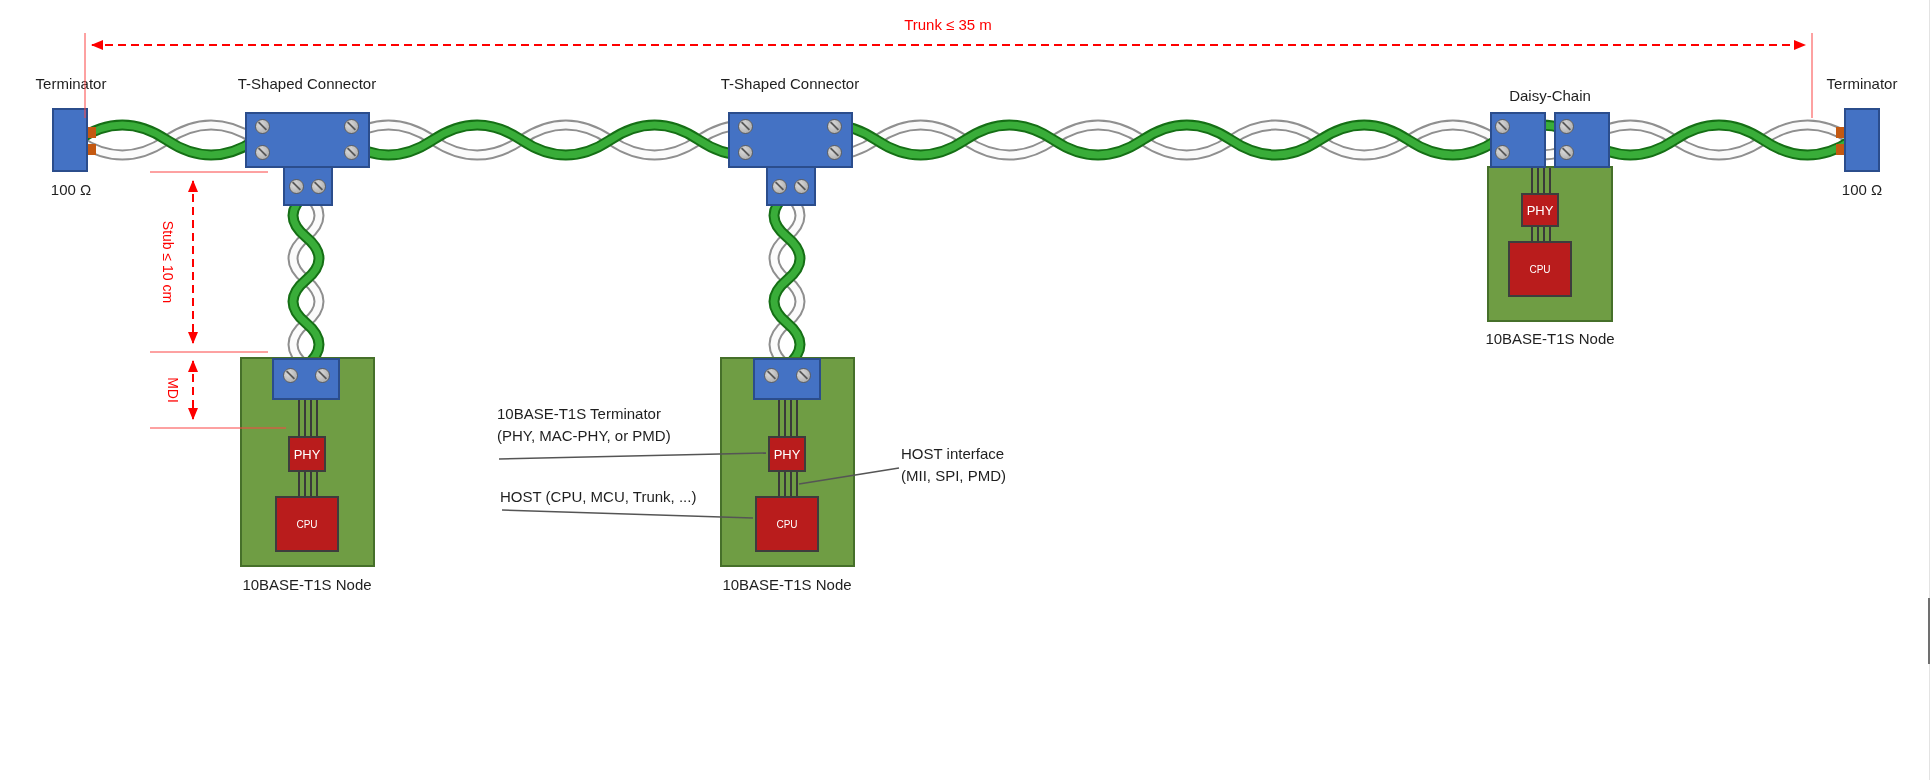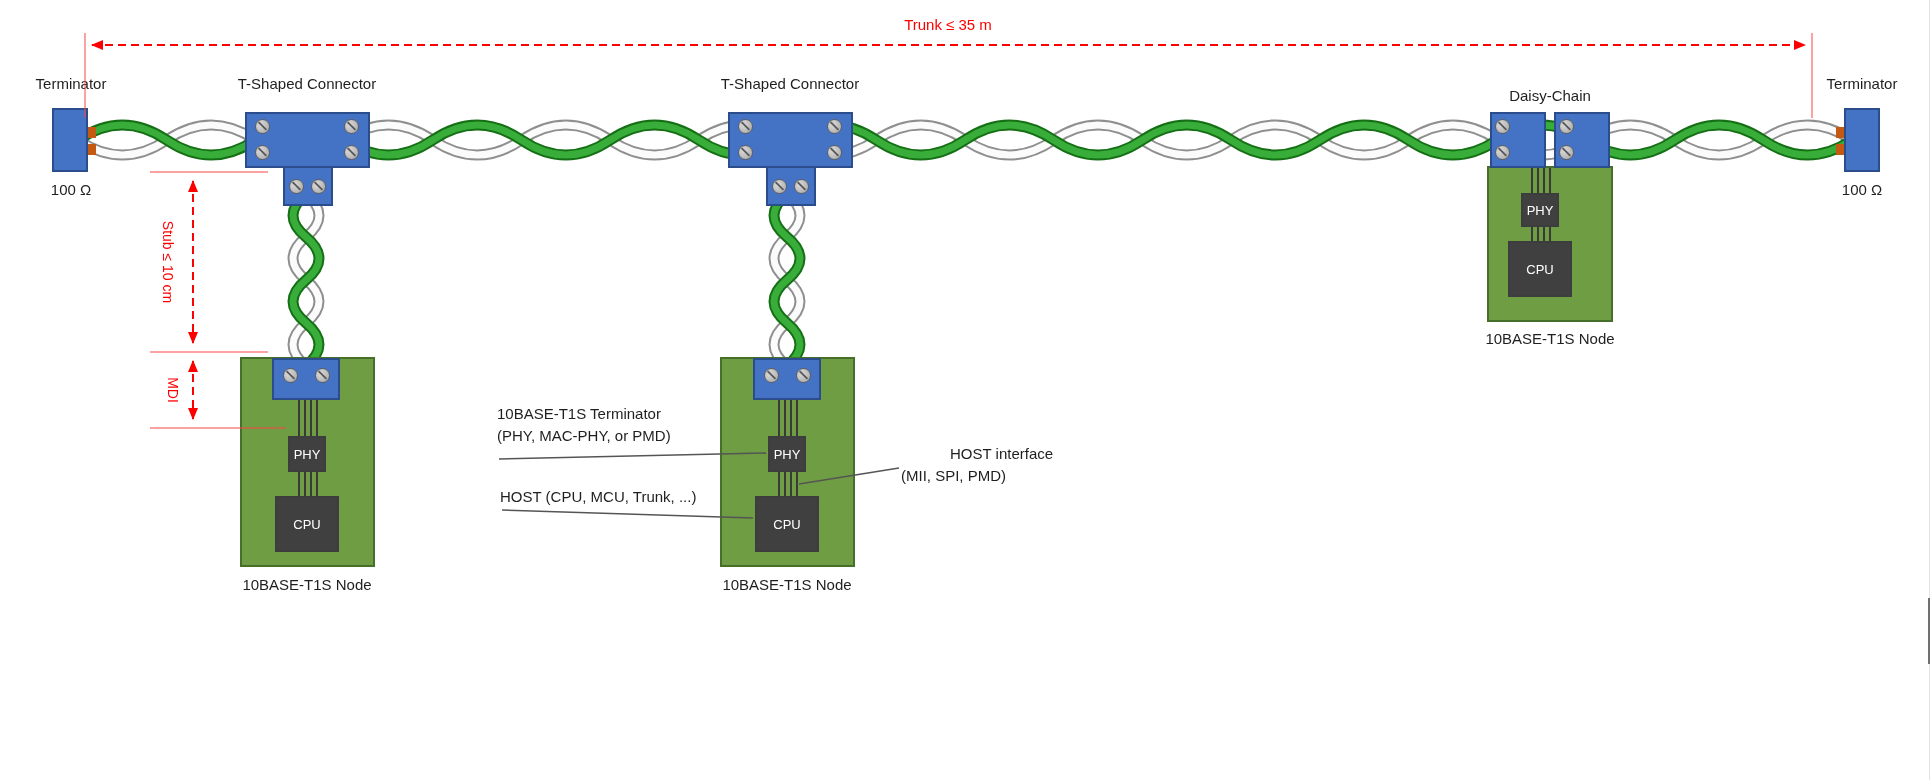--- a/index.html
+++ b/index.html
@@ -13,35 +13,35 @@
   .wire-og{fill:none;stroke:#156f15;stroke-width:11;stroke-linecap:round;}
   .wire-g {fill:none;stroke:#39ad39;stroke-width:7;stroke-linecap:round;}
   
   .red-dash{stroke:#fe0000;stroke-width:2;stroke-dasharray:8 5;fill:none;}
   .red-thin{stroke:#fb4444;stroke-width:1;}
   .callout{stroke:#555555;stroke-width:1.5;}
   .bus{stroke:#3a3a3a;stroke-width:2;}
   
   .board{position:absolute;background:#6f9d44;border:2px solid #46702a;box-sizing:border-box;}
   .conn{position:absolute;background:#4472c4;border:2px solid #2b4d8c;box-sizing:border-box;}
-  .chip{position:absolute;background:#404040;border:2px solid #3d3d3d;box-sizing:border-box;
+  .chip{position:absolute;background:#b91c1c;border:2px solid #3d3d3d;box-sizing:border-box;
         display:flex;align-items:center;justify-content:center;color:#ffffff;text-align:right;}
   .contact{position:absolute;width:8px;height:11px;background:#c45911;}
   .screw{position:absolute;width:15px;height:15px;border-radius:50%;box-sizing:border-box;
          background:radial-gradient(circle at 35% 35%, #dcdcdc, #a3a3a3);border:1px solid #5f5f5f;}
   .screw::after{content:"";position:absolute;left:1px;top:5px;width:11px;height:2px;
          background:#5a5a5a;transform:rotate(45deg);}
   
   .lbl{position:absolute;font-size:15px;color:#1f1f1f;white-space:nowrap;}
   .center{transform:translateX(-50%);}
   .red{color:#fe0000;}
   .vlabel{position:absolute;font-size:14px;color:#fe0000;white-space:nowrap;
           transform:translate(-50%,-50%) rotate(90deg);}
   .phy-t{font-size:13px;}
-  .cpu-t{font-size:13px;}
+  .cpu-t{font-size:10px;}
 </style>
 </head>
 <body>
 
 <div class="canvas">
 
   <svg class="layer under" width="1932" height="780">
     <g>
       <path class="wire-ow" d="M 78 140 q 44.35 30 88.7 0 t 88.7 0 t 88.7 0 t 88.7 0 t 88.7 0 t 88.7 0 t 88.7 0 t 88.7 0 t 88.7 0 t 88.7 0 t 88.7 0 t 88.7 0 t 88.7 0 t 88.7 0 t 88.7 0 t 88.7 0 t 88.7 0 t 88.7 0 t 88.7 0 t 88.7 0"></path>
       <path class="wire-w" d="M 78 140 q 44.35 30 88.7 0 t 88.7 0 t 88.7 0 t 88.7 0 t 88.7 0 t 88.7 0 t 88.7 0 t 88.7 0 t 88.7 0 t 88.7 0 t 88.7 0 t 88.7 0 t 88.7 0 t 88.7 0 t 88.7 0 t 88.7 0 t 88.7 0 t 88.7 0 t 88.7 0 t 88.7 0"></path>
@@ -131,21 +131,21 @@
   <div class="lbl center" style="left:1862px;top:75px">Terminator</div>
   <div class="lbl center" style="left:1862px;top:181px">100 Ω</div>
   <div class="lbl center" style="left:307px;top:576px">10BASE-T1S Node</div>
   <div class="lbl center" style="left:787px;top:576px">10BASE-T1S Node</div>
   <div class="lbl center" style="left:1550px;top:330px">10BASE-T1S Node</div>
   <div class="vlabel" style="left:168px;top:262px">Stub ≤ 10 cm</div>
   <div class="vlabel" style="left:173px;top:390px">MDI</div>
   <div class="lbl" style="left:497px;top:405px">10BASE-T1S Terminator</div>
   <div class="lbl" style="left:497px;top:427px">(PHY, MAC-PHY, or PMD)</div>
   <div class="lbl" style="left:500px;top:488px">HOST (CPU, MCU, Trunk, ...)</div>
-  <div class="lbl" style="left:950px;top:445px">HOST interface</div>
+  <div class="lbl" style="left:901px;top:445px">HOST interface</div>
   <div class="lbl" style="left:901px;top:467px">(MII, SPI, PMD)</div>
 
   <svg class="layer over" width="1932" height="780">
     <defs>
       <marker id="arrR" markerUnits="userSpaceOnUse" markerWidth="12" markerHeight="10" viewBox="0 0 12 10" refX="11" refY="5" orient="auto-start-reverse">
         <path d="M0 0 L12 5 L0 10 Z" fill="#fe0000"></path>
       </marker>
     </defs>
     <g>
       <line class="red-thin" x1="85" y1="33" x2="85" y2="118"></line>

